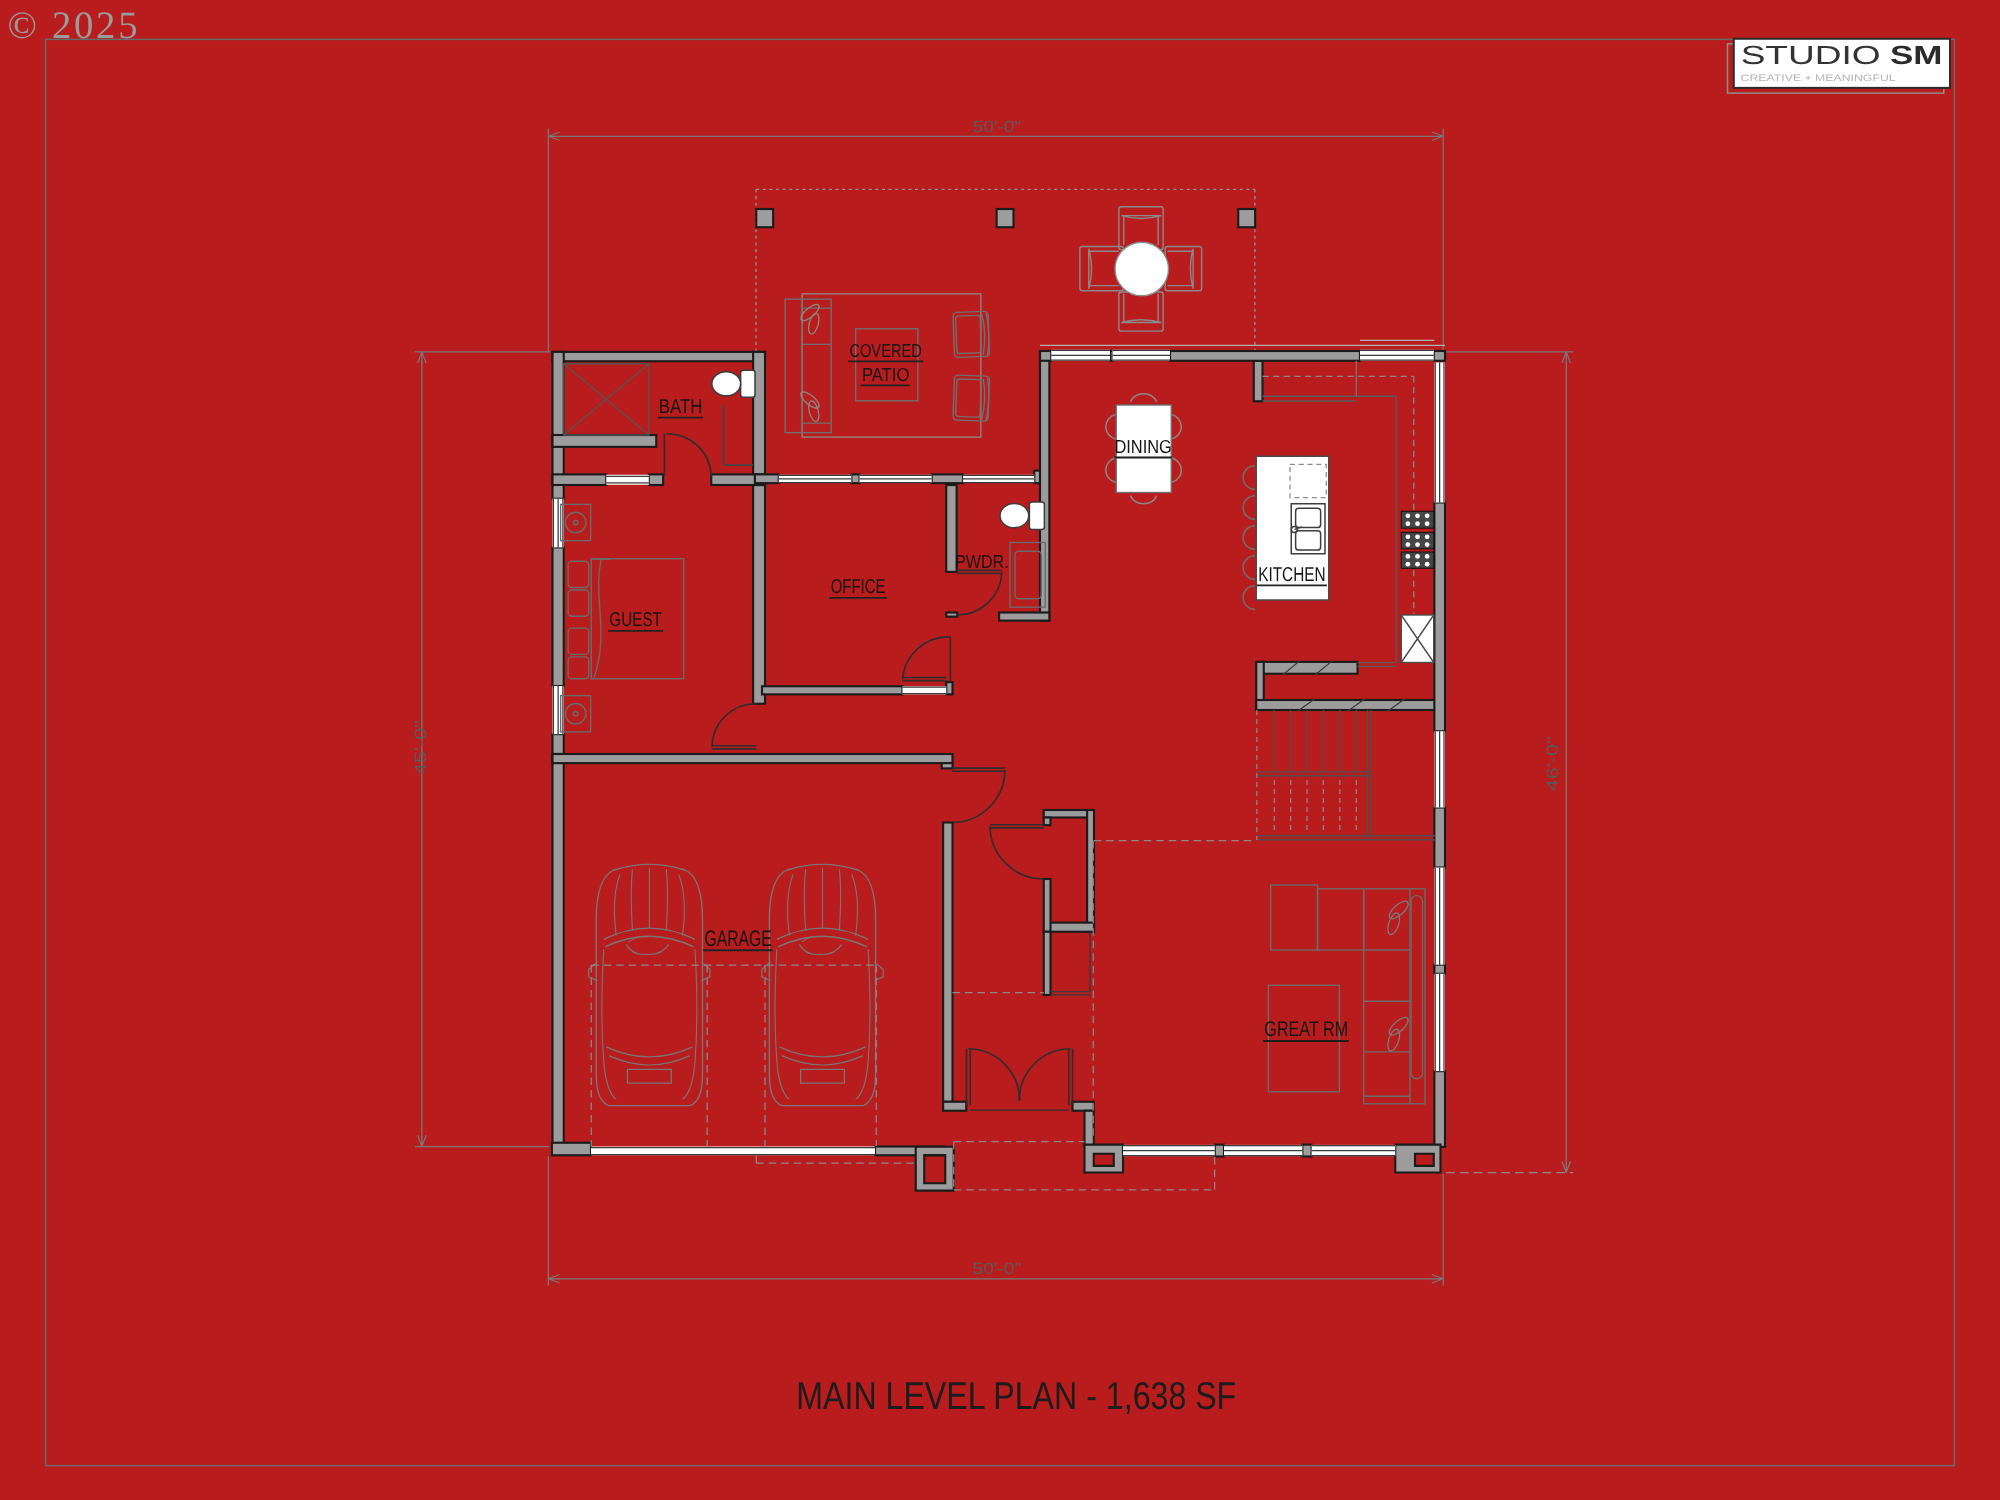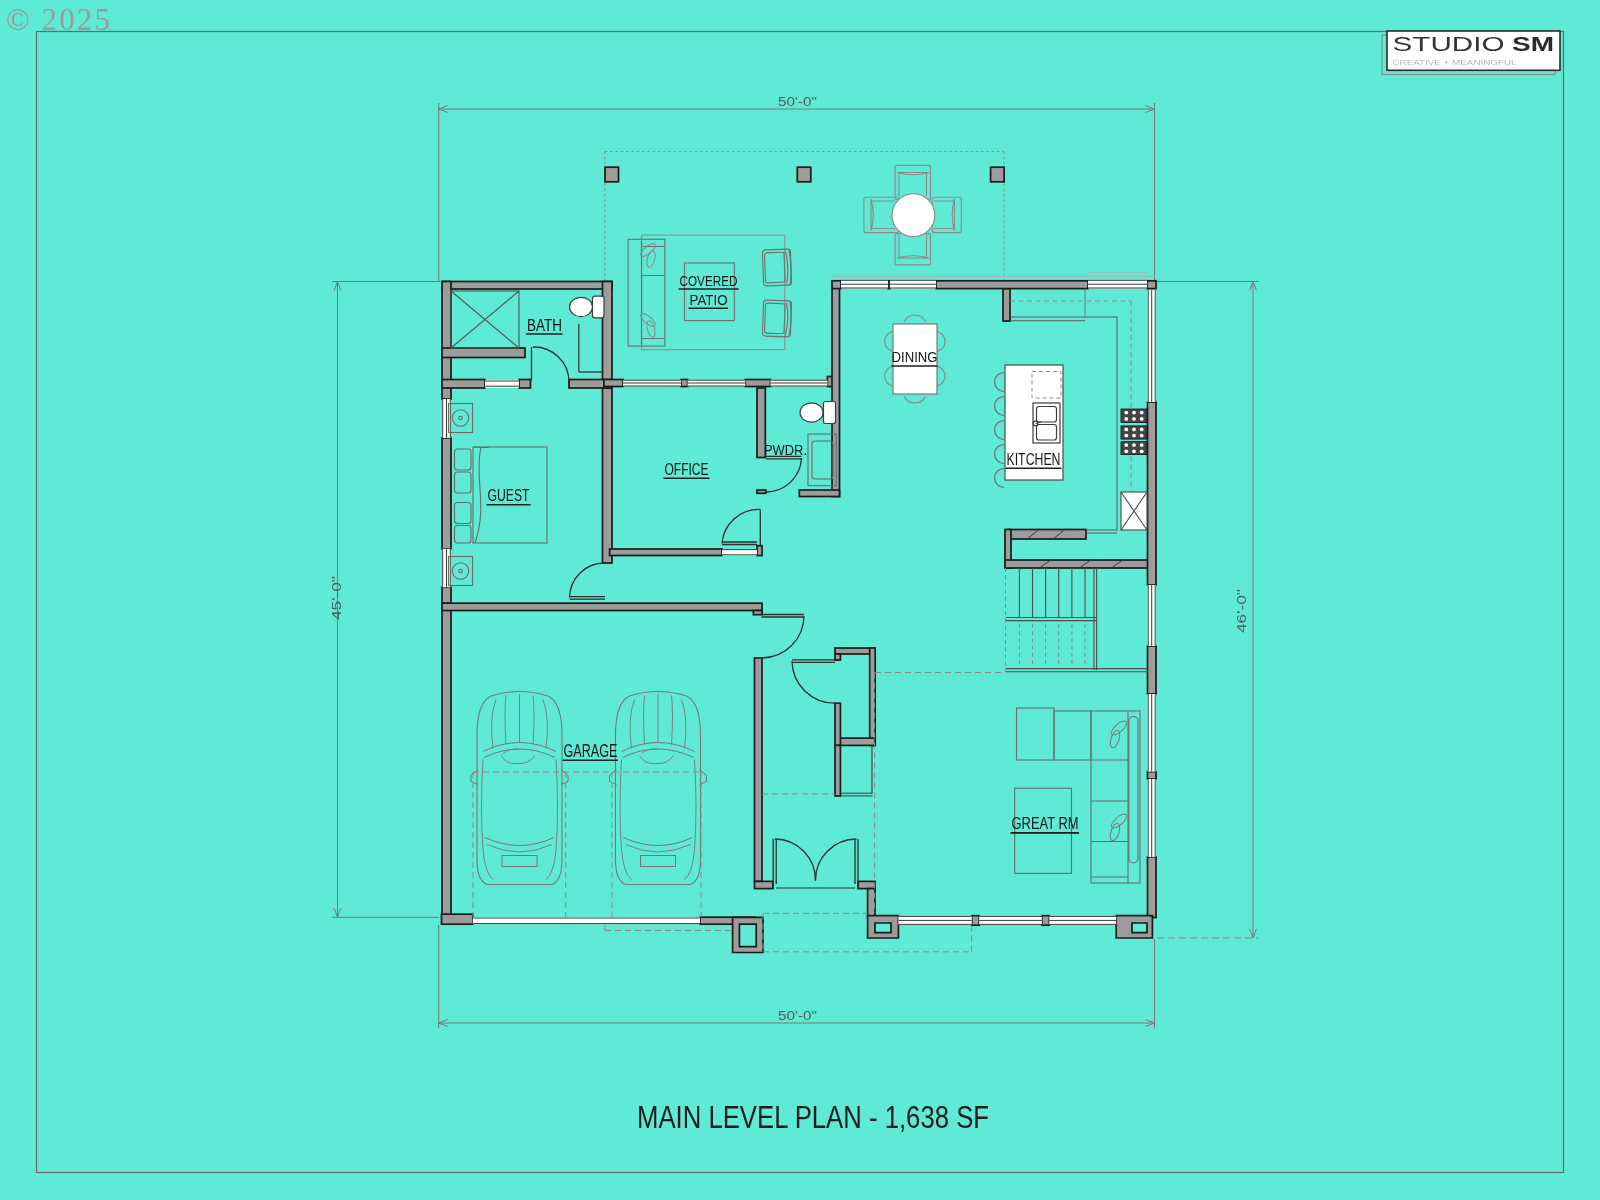--- a/index.html
+++ b/index.html
@@ -1,16 +1,16 @@
 <!DOCTYPE html>
 <html><head>
 <meta charset="utf-8">
 <style>
   html,body{margin:0;padding:0;background:#ffffff;}
-  .page{position:relative;width:1600px;height:1200px;background:#5eead4;overflow:hidden;}
+  .page{position:relative;width:1600px;height:1200px;background:#b91c1c;overflow:hidden;}
   svg{position:absolute;top:0;left:0;}
   text{font-family:"Liberation Sans", sans-serif;}
 </style>
 </head>
 <body>
 <div class="page">
 <svg width="1600" height="1200" viewBox="0 0 1600 1200">
 <defs>
 <g id="car">
   <path d="M14,195 L79,195 Q89,191 89,170 L89,46 Q89,13 75,6.5 Q61,2 46.5,2 Q32,2 18,6.5 Q4,13 4,46 L4,170 Q4,191 14,195 Z" fill="none" stroke="#777" stroke-width="1.1"></path>

